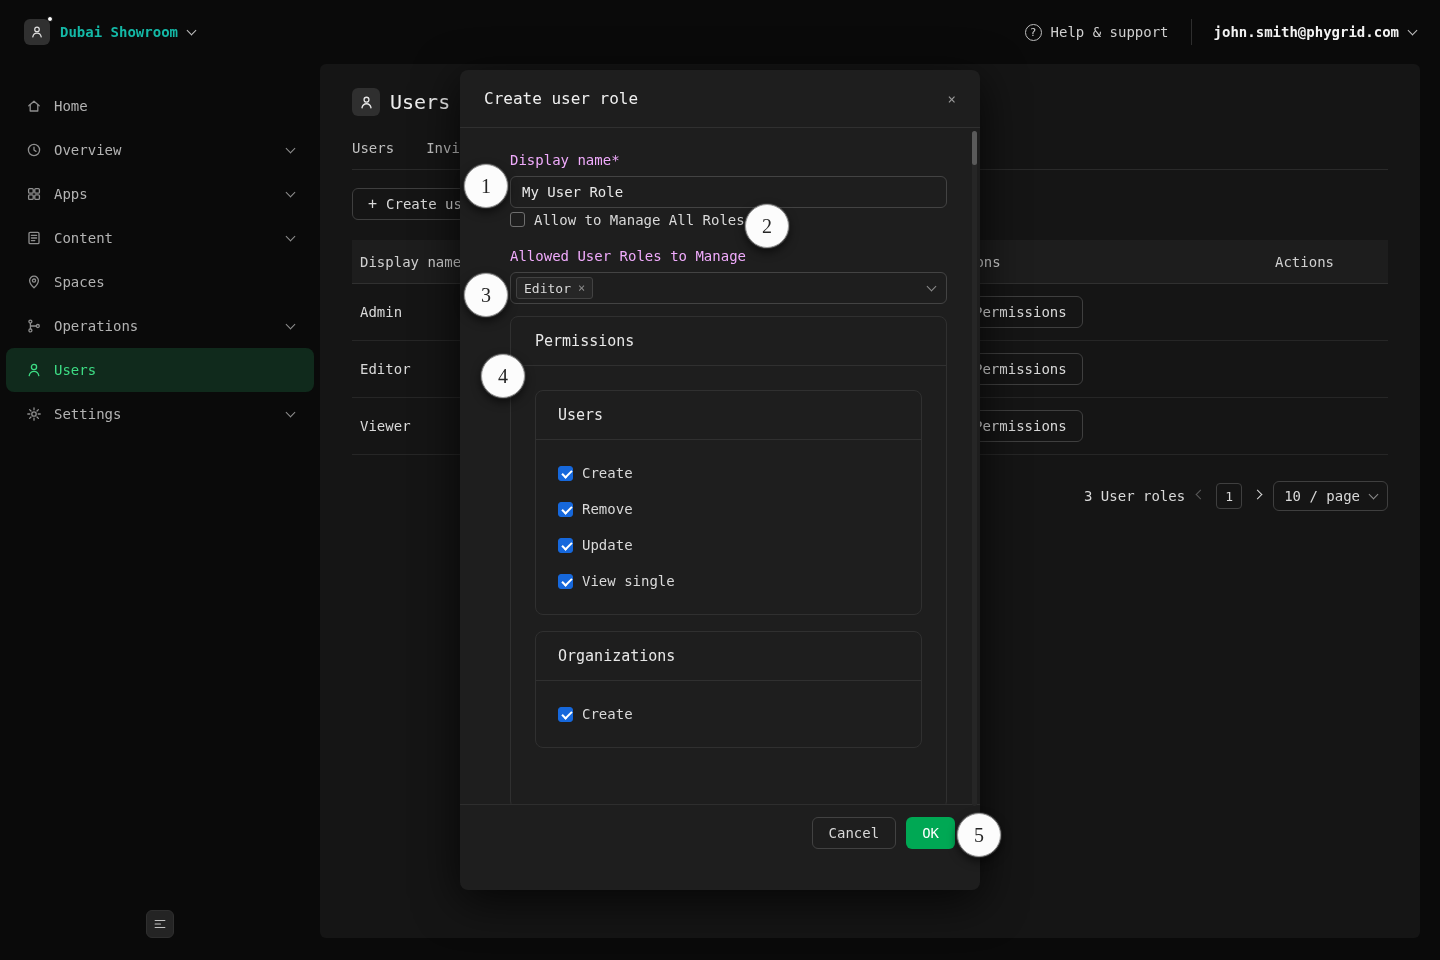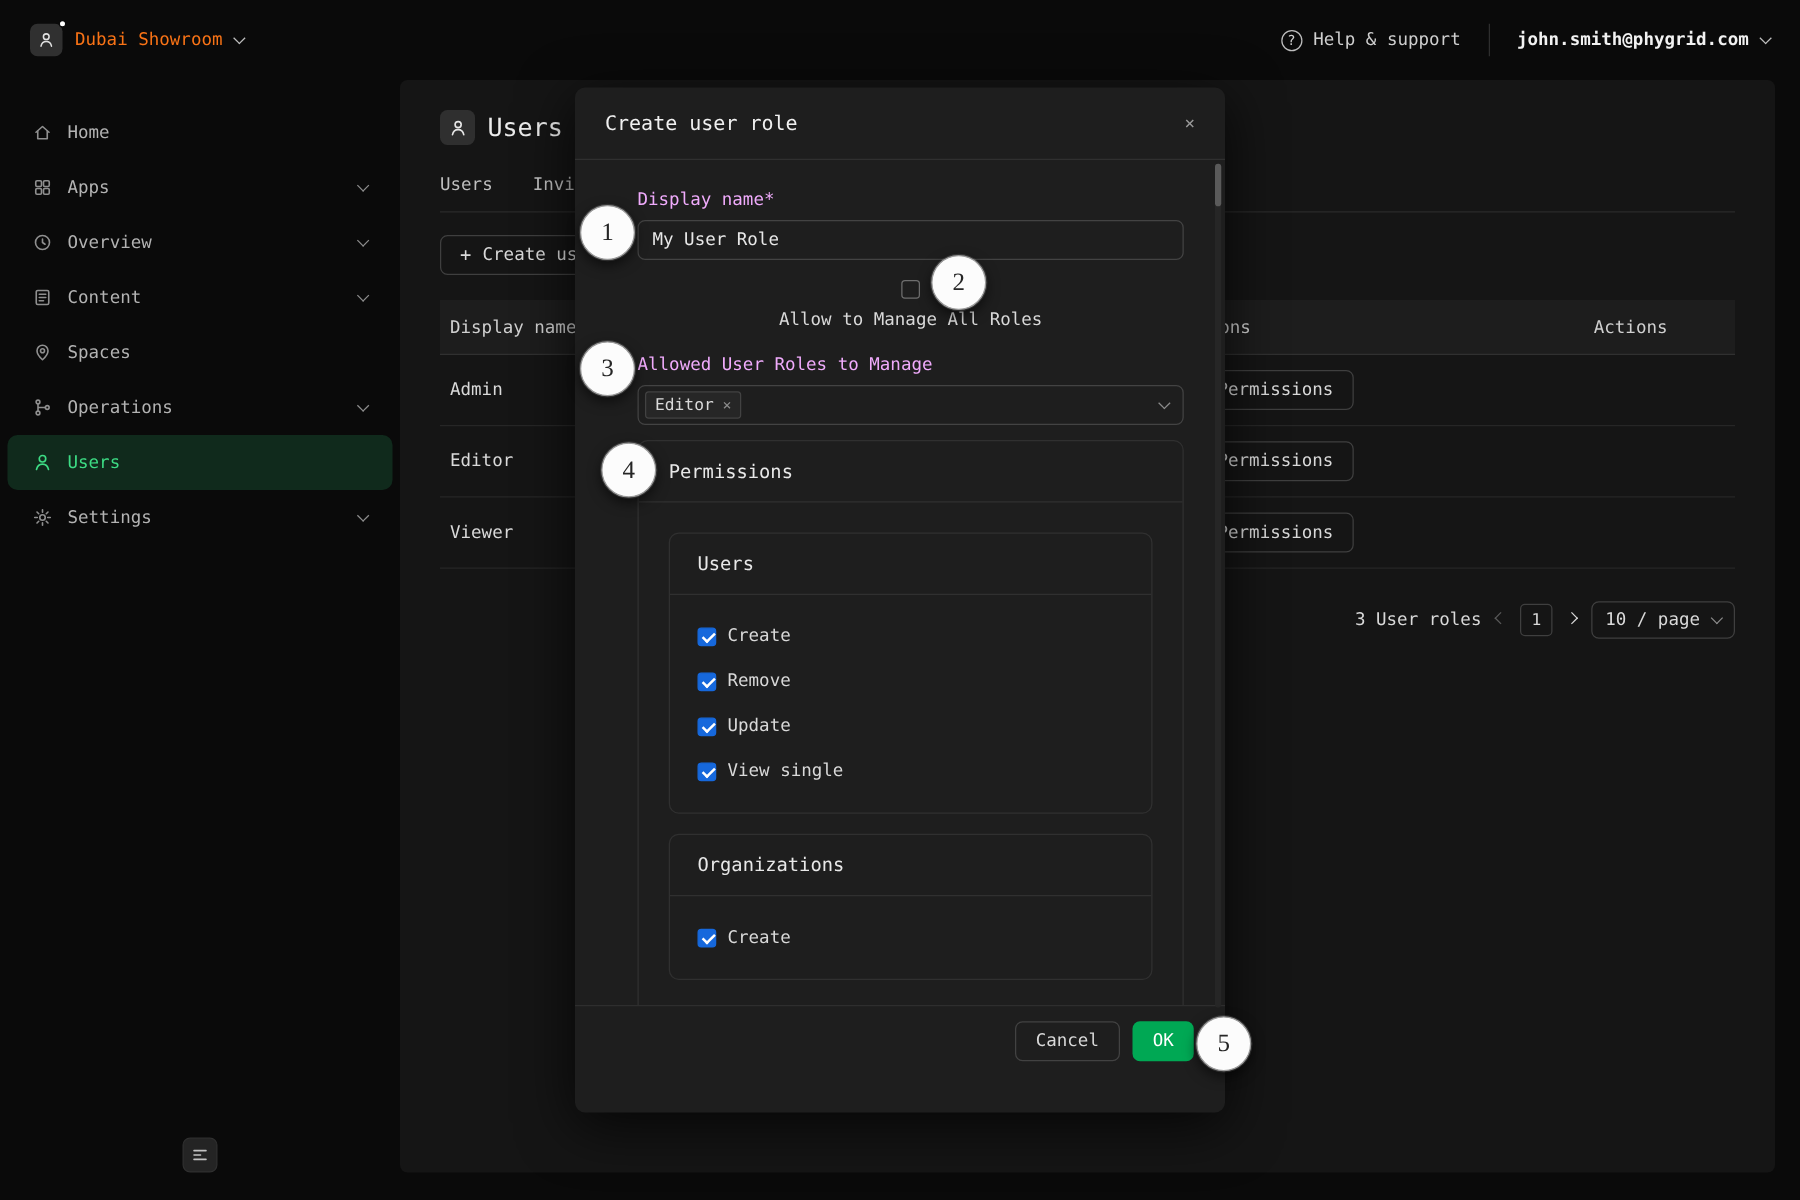--- a/index.html
+++ b/index.html
@@ -15,21 +15,21 @@
   svg { display:block; }
 
   
   .topbar { position:absolute; left:0; top:0; width:1440px; height:64px;
     display:flex; align-items:center; padding:0 24px; }
   .topbar-left { display:flex; align-items:center; gap:10px; }
   .org-avatar { width:26px; height:26px; border-radius:6px; background:#303030;
     display:flex; align-items:center; justify-content:center; color:#e0e0e0; position:relative; cursor:pointer; }
   .org-dot { position:absolute; top:-3px; right:-3px; width:6px; height:6px; border-radius:50%;
     background:#ffffff; border:1px solid #0a0a0a; }
-  .org-name { color:#f97316; }
+  .org-name { color:#14b8a6;font-weight:bold; }
   .chev { width:7px; height:7px; border-right:1.5px solid currentColor; border-bottom:1.5px solid currentColor;
     display:inline-block; transform:rotate(45deg); margin-top:-3px; }
   .chev.left  { transform:rotate(135deg); }
   .chev.right { transform:rotate(-45deg); }
   .topbar .chev { color:#bfbfbf; }
   .topbar-right { margin-left:auto; display:flex; align-items:center; }
   .help { display:flex; align-items:center; gap:9px; color:#cfcfcf; cursor:pointer; }
   .help-icon { width:17px; height:17px; border-radius:50%; border:1px solid #bdbdbd; color:#cfcfcf;
     font-size:11px; display:flex; align-items:center; justify-content:center; }
   .topbar-divider { width:1px; height:26px; background:#2e2e2e; margin:0 22px; }
@@ -94,21 +94,21 @@
   .modal-close { background:none; border:none; color:#9a9a9a; font-size:17px; cursor:pointer; font:inherit; }
   .modal-body { flex:1; overflow:hidden; padding:24px 33px 0 50px; }
   .field-label { display:block; color:#f0abfc; margin-bottom:8px; }
   .text-input { width:100%; height:32px; background:transparent; border:1px solid #434343;
     border-radius:6px; color:#e8e8e8; font:inherit; padding:0 11px; outline:none; }
   .cb { width:15px; height:15px; border:1px solid #6e6e6e; border-radius:3px; background:transparent;
     display:inline-block; position:relative; flex:none; cursor:pointer; }
   .cb.checked { background:#1668dc; border-color:#1668dc; }
   .cb.checked::after { content:""; position:absolute; left:4.5px; top:1px; width:4px; height:8px;
     border-right:2px solid #fff; border-bottom:2px solid #fff; transform:rotate(45deg); }
-  .cb-row { margin-top:16px; display:flex; align-items:center; gap:9px; color:#d9d9d9;flex-direction:column; }
+  .cb-row { margin-top:4px; display:flex; gap:9px; color:#d9d9d9; }
   .lbl2 { margin-top:20px; }
   .select { height:32px; border:1px solid #434343; border-radius:6px; display:flex; align-items:center;
     padding:0 11px 0 5px; cursor:pointer; }
   .tag { height:22px; display:inline-flex; align-items:center; gap:7px; background:#262626;
     border:1px solid #424242; border-radius:3px; padding:0 7px; font-size:13px; color:#d9d9d9; }
   .tag-x { color:#8c8c8c; font-size:12px; cursor:pointer; }
   .sel-chev { margin-left:auto; color:#8c8c8c; }
   .perm-box { margin-top:12px; border:1px solid #303030; border-radius:8px; }
   .perm-head { padding:15px 24px; font-size:15px; color:#e8e8e8; border-bottom:1px solid #303030; }
   .perm-inner { padding:24px 24px 60px; }
@@ -167,38 +167,38 @@
     <span class="s-icon">
         <svg width="16" height="16" viewBox="0 0 16 16" fill="none" stroke="currentColor" stroke-width="1.3" stroke-linecap="round" stroke-linejoin="round">
           <path d="M2.8 7.8 8 3.2l5.2 4.6"></path>
           <path d="M4.2 6.8V13h7.6V6.8"></path>
         </svg>
       </span>
     <span class="s-label">Home</span>
   </div>
   <div class="side-item">
     <span class="s-icon">
+        <svg width="16" height="16" viewBox="0 0 16 16" fill="none" stroke="currentColor" stroke-width="1.3" stroke-linecap="round" stroke-linejoin="round">
+          <circle cx="8" cy="8" r="5.6"></circle>
+          <path d="M8 5.2V8l2 1.4"></path>
+        </svg>
+      </span>
+    <span class="s-label">Overview</span>
+    <span class="chev s-chev"></span>
+  </div>
+  <div class="side-item">
+    <span class="s-icon">
         <svg width="16" height="16" viewBox="0 0 16 16" fill="none" stroke="currentColor" stroke-width="1.3">
           <rect x="2.6" y="2.6" width="4.6" height="4.6" rx="1"></rect>
           <rect x="8.8" y="2.6" width="4.6" height="4.6" rx="1"></rect>
           <rect x="2.6" y="8.8" width="4.6" height="4.6" rx="1"></rect>
           <rect x="8.8" y="8.8" width="4.6" height="4.6" rx="1"></rect>
         </svg>
       </span>
     <span class="s-label">Apps</span>
-    <span class="chev s-chev"></span>
-  </div>
-  <div class="side-item">
-    <span class="s-icon">
-        <svg width="16" height="16" viewBox="0 0 16 16" fill="none" stroke="currentColor" stroke-width="1.3" stroke-linecap="round" stroke-linejoin="round">
-          <circle cx="8" cy="8" r="5.6"></circle>
-          <path d="M8 5.2V8l2 1.4"></path>
-        </svg>
-      </span>
-    <span class="s-label">Overview</span>
     <span class="chev s-chev"></span>
   </div>
   <div class="side-item">
     <span class="s-icon">
         <svg width="16" height="16" viewBox="0 0 16 16" fill="none" stroke="currentColor" stroke-width="1.3" stroke-linecap="round">
           <rect x="3" y="2.4" width="10" height="11.2" rx="1.2"></rect>
           <path d="M5.4 5.4h5.2M5.4 8h5.2M5.4 10.6h3.4"></path>
         </svg>
       </span>
     <span class="s-label">Content</span>

